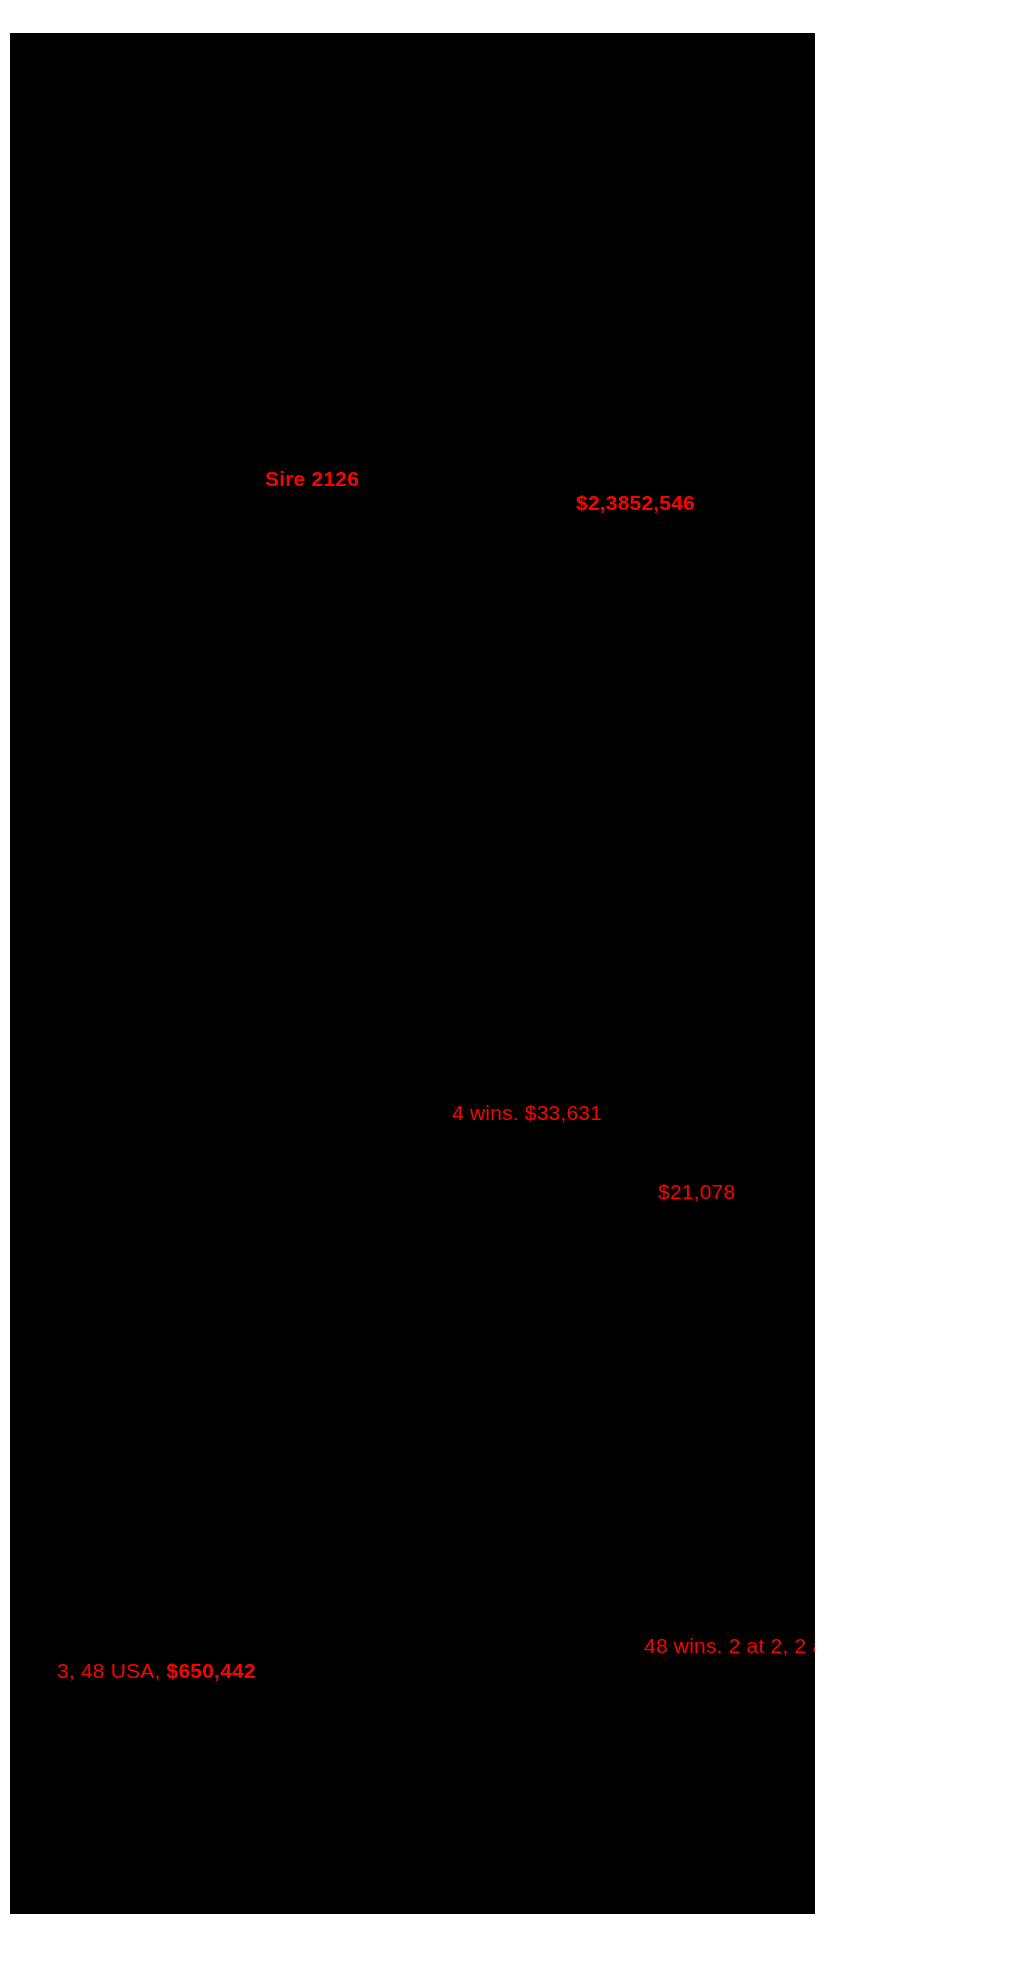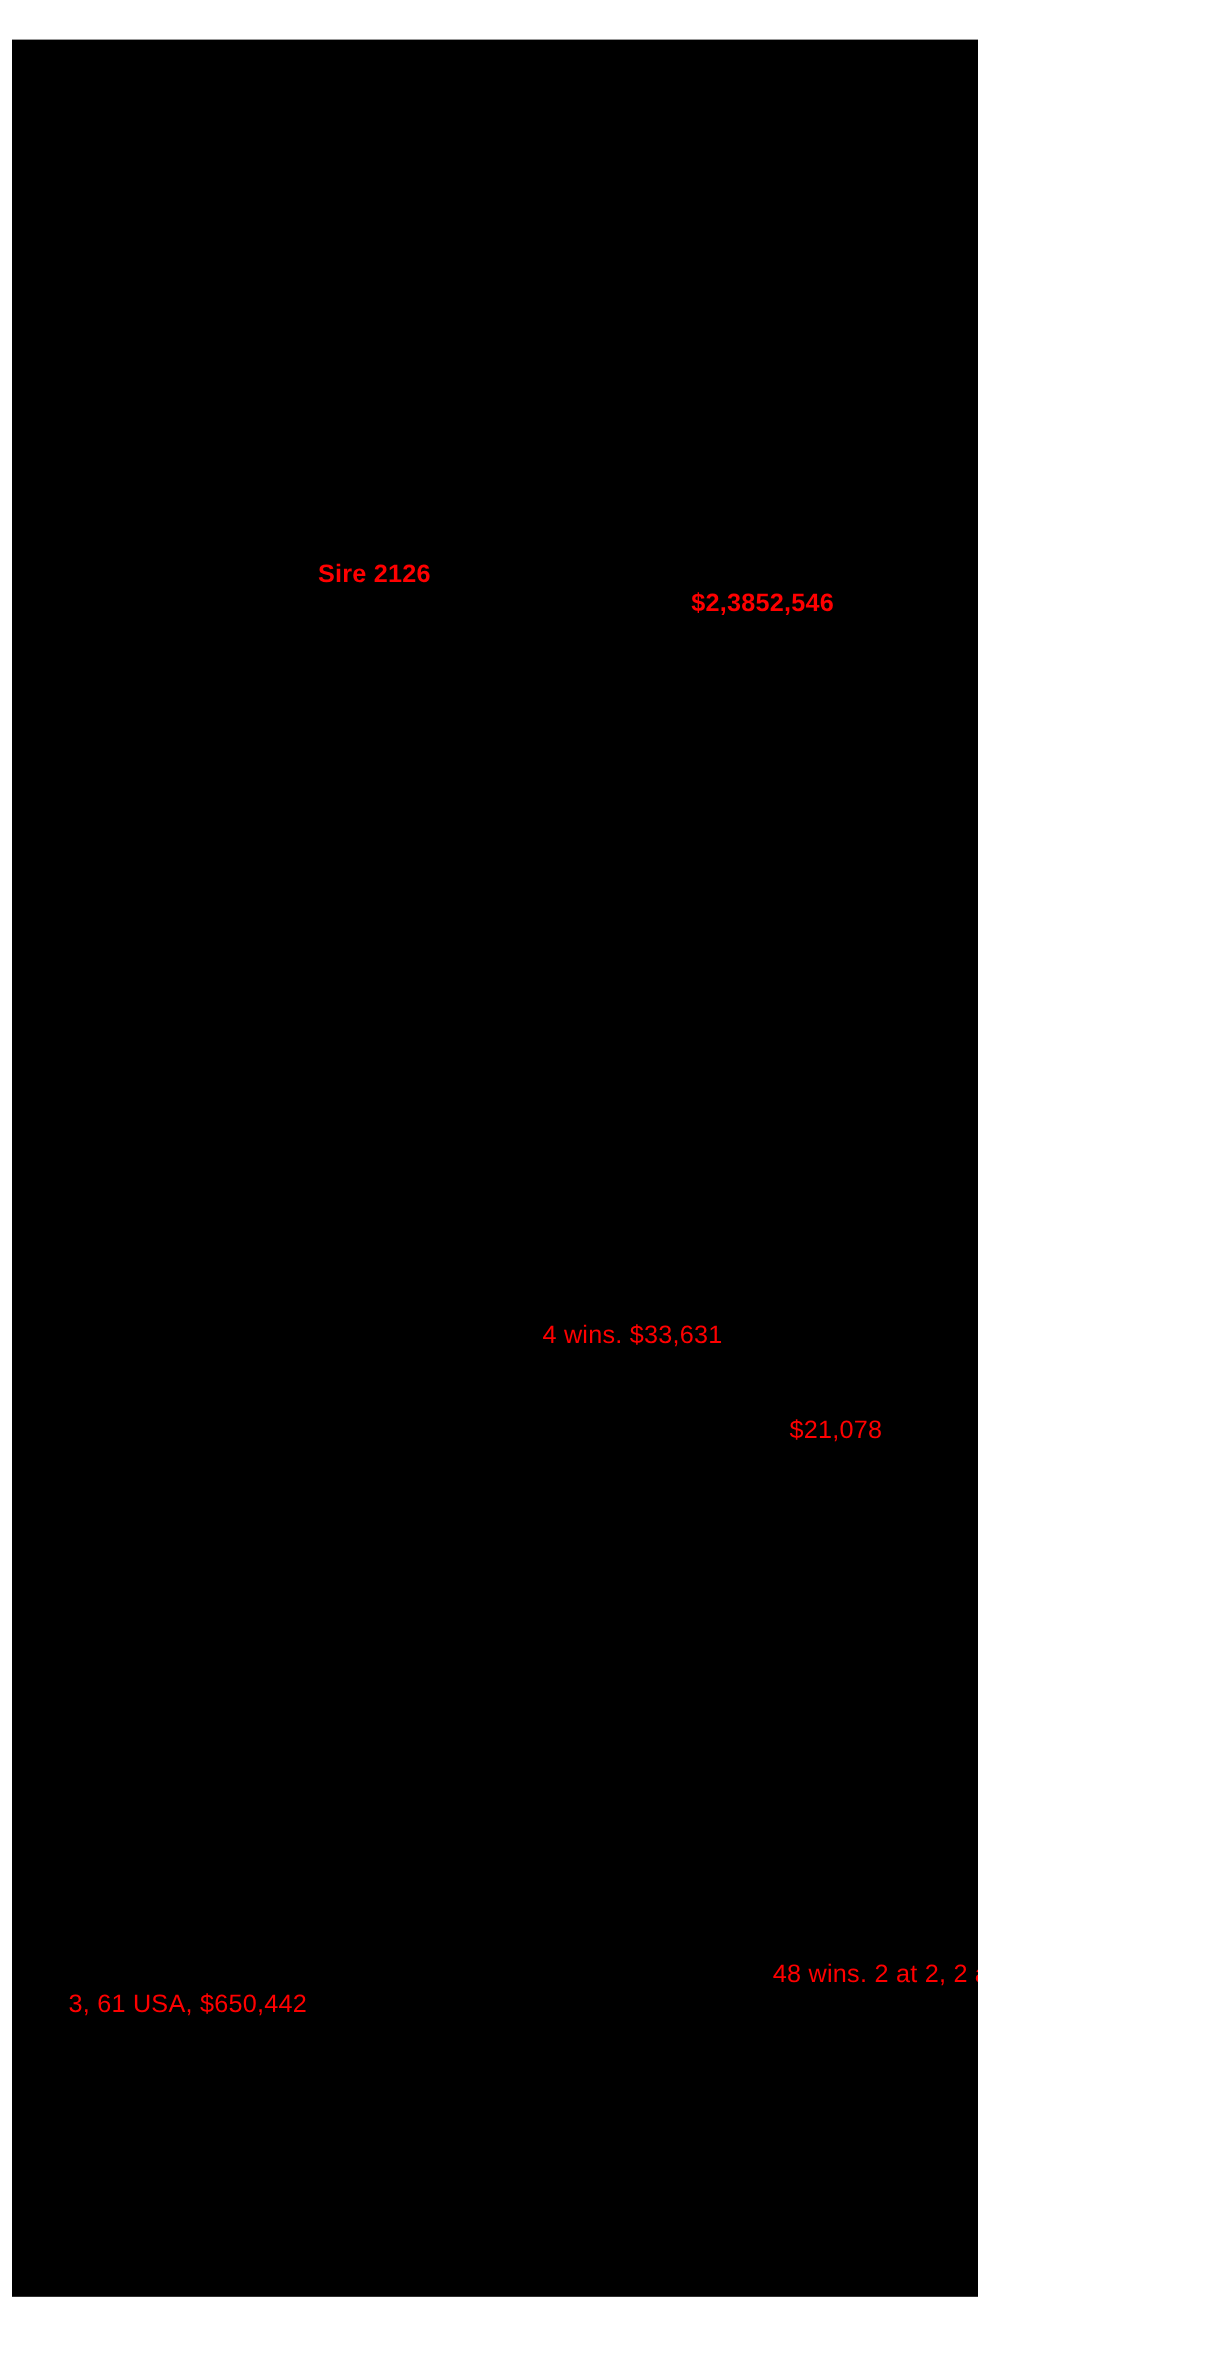--- a/index.html
+++ b/index.html
@@ -62,35 +62,35 @@
     font-size: 21px;
     letter-spacing: 0.2px;
   }
   .t-record {
     left: 47px;
     top: 1626px;
     font-size: 21px;
     letter-spacing: 0.2px;
   }
   .t-record b {
-    font-weight: normal;
+    font-weight: bold;
   }
 </style>
 </head>
 <body>
 
 <div id="page">
 
   <div class="txt t-sire">Sire 2126</div>
 
   <div class="txt t-earnings-top">$2,3852,546</div>
 
   <div class="txt t-wins-1">4 wins. $33,631</div>
 
   <div class="txt t-amount-2">$21,078</div>
 
   <div class="txt t-wins-2">48 wins. 2 at 2, 2 at</div>
 
   <div class="txt t-record">
-    <span>3, 61 USA, </span><b>$650,442</b>
+    <span>3, 48 USA, </span><b>$650,442</b>
   </div>
 
 </div>
 
 </body></html>

